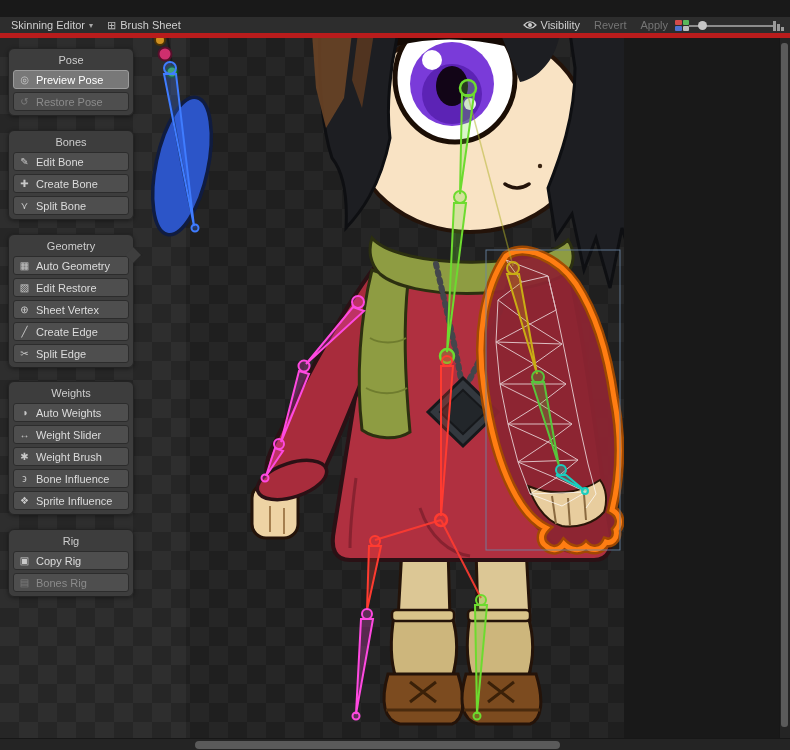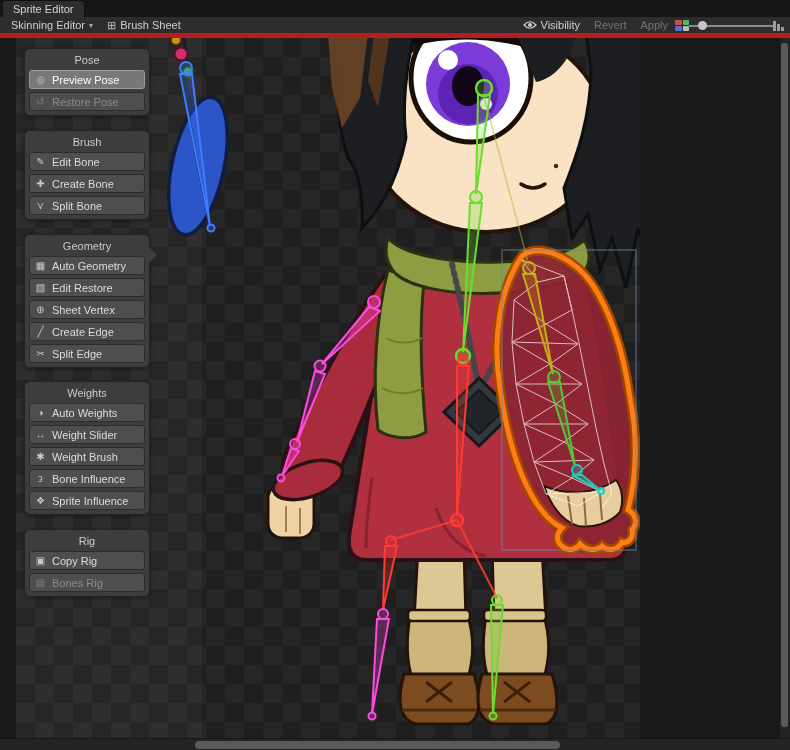--- a/index.html
+++ b/index.html
@@ -27,21 +27,21 @@
   .rgb-icon span { border-radius:1px; }
   .slider { position:relative; width:84px; height:13px; }
   .slider .track { position:absolute; left:0; right:0; top:6px; height:2px; background:#8d8d8d; }
   .slider .knob { position:absolute; left:9px; top:2px; width:9px; height:9px;
                   border-radius:50%; background:#c6c6c6; }
   .mip-icon { display:flex; align-items:flex-end; gap:1px; height:11px; }
   .mip-icon i { display:block; background:#9a9a9a; width:3px; }
   .mip-icon i:nth-child(1){height:10px;} .mip-icon i:nth-child(2){height:7px;} .mip-icon i:nth-child(3){height:4px;}
 
   
-  .canvas { position:absolute; top:38px; left:16px; width:624px; height:700px; overflow:hidden;
+  .canvas { position:absolute; top:38px; left:0; width:624px; height:700px; overflow:hidden;
             background-color:#262626;
             background-image:
               linear-gradient(45deg,#2e2e2e 25%,transparent 25%,transparent 75%,#2e2e2e 75%),
               linear-gradient(45deg,#2e2e2e 25%,transparent 25%,transparent 75%,#2e2e2e 75%);
             background-size:38px 38px; background-position:0 0,19px 19px; }
   .texture-bounds { position:absolute; left:186px; top:0; width:537px; height:700px;
                     background:rgba(0,0,0,0.17); z-index:1; }
   svg.art { position:absolute; left:0; top:0; z-index:2; }
 
   
@@ -70,23 +70,20 @@
   .vscroll { position:absolute; right:0; top:38px; bottom:12px; width:11px; background:#242424;
              border-left:1px solid #171717; z-index:7; }
   .vscroll .thumb { position:absolute; right:2px; top:5px; width:7px; height:684px;
                     background:#5a5a5a; border-radius:3px; }
 </style>
 </head>
 <body>
 
 <div class="window">
 
-  <div class="tabbar">
-    <div class="tab">Sprite Editor</div>
-  </div>
 
   <div class="toolbar">
     <div class="tbtn">
       <span>Skinning Editor</span>
       <span class="caret">▾</span>
     </div>
     <div class="tbtn">
       <span class="tglyph">⊞</span>
       <span>Brush Sheet</span>
     </div>
@@ -310,21 +307,21 @@
           <span class="picon">◎</span>
           <span>Preview Pose</span>
         </div>
         <div class="pbtn disabled">
           <span class="picon">↺</span>
           <span>Restore Pose</span>
         </div>
       </div>
 
       <div class="panel" style="top:92px;">
-        <div class="panel-title">Brush</div>
+        <div class="panel-title">Bones</div>
         <div class="pbtn">
           <span class="picon">✎</span>
           <span>Edit Bone</span>
         </div>
         <div class="pbtn">
           <span class="picon">✚</span>
           <span>Create Bone</span>
         </div>
         <div class="pbtn">
           <span class="picon">⋎</span>

